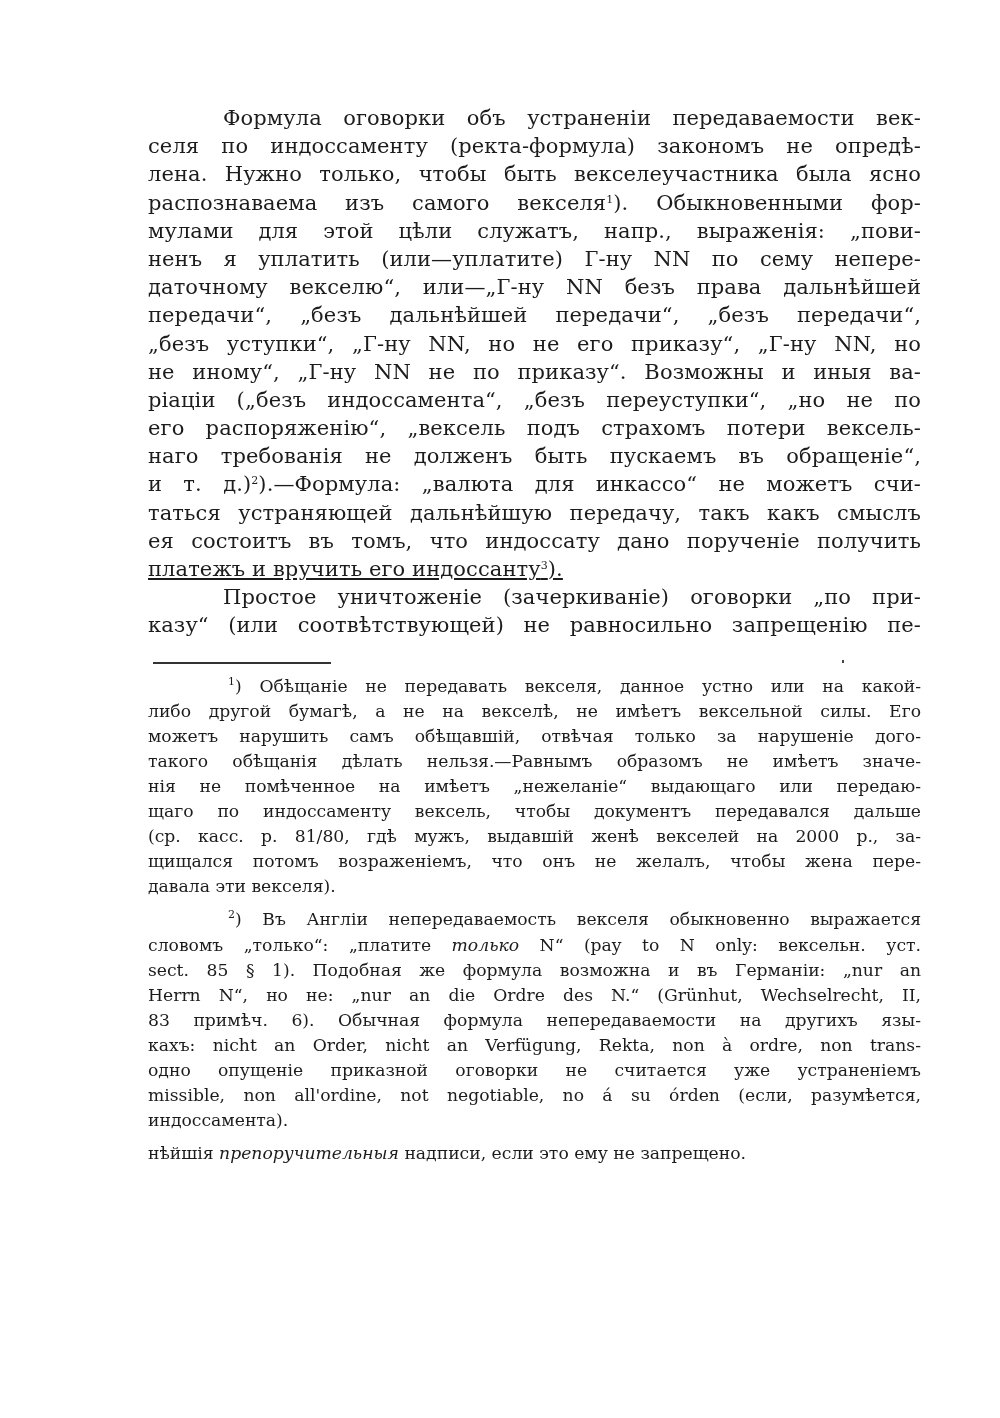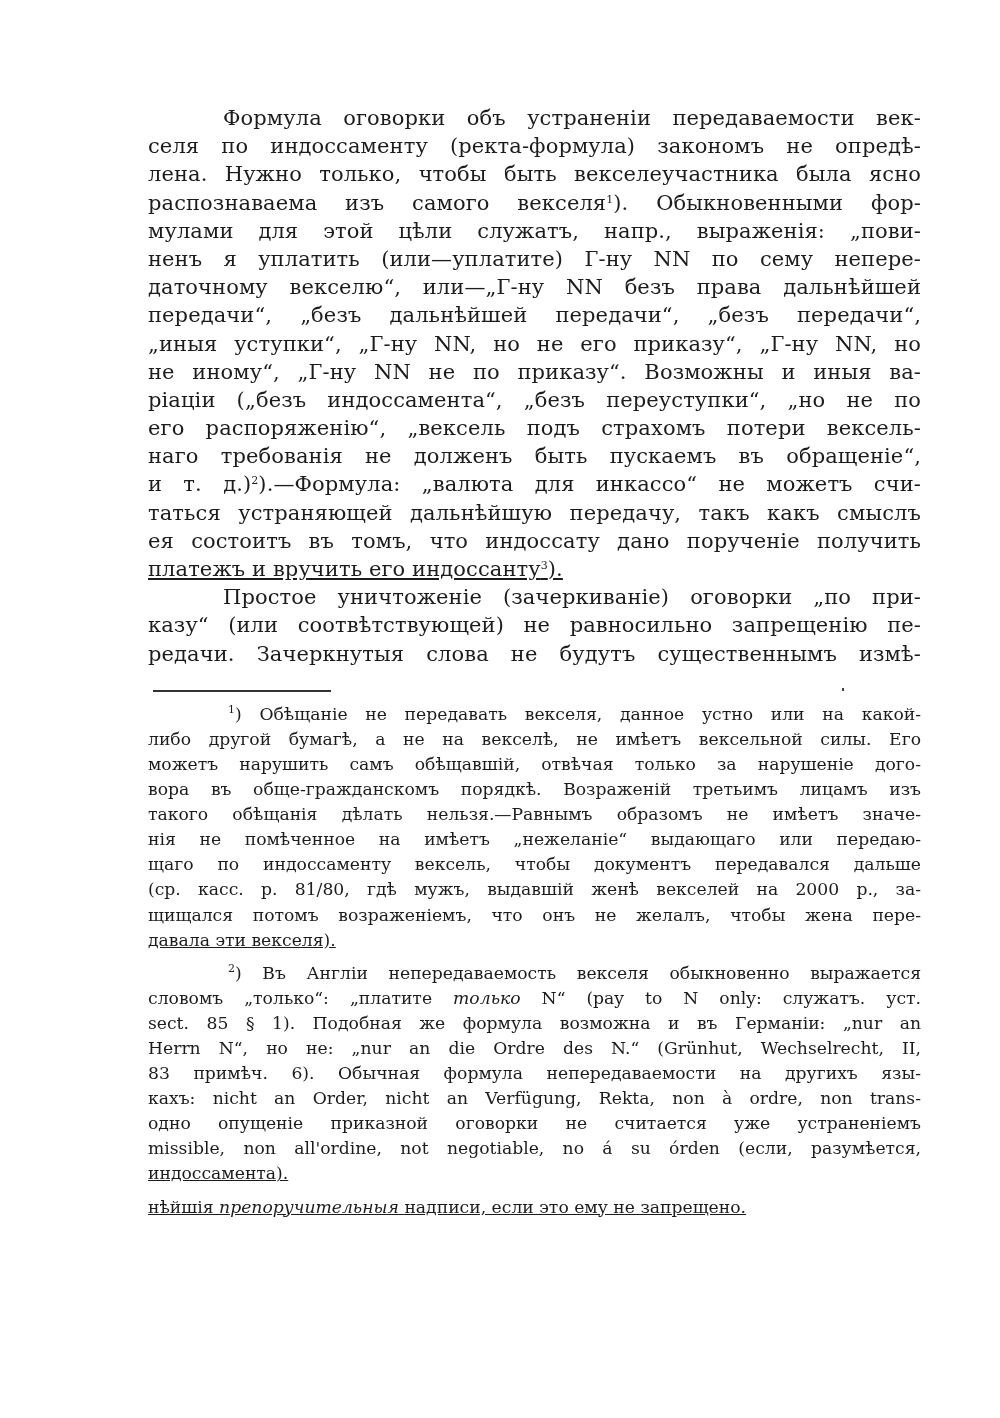--- a/index.html
+++ b/index.html
@@ -60,21 +60,20 @@
     .fn-line {
       height: 25.1px;
       line-height: 25.1px;
       font-size: 17.2px;
       white-space: nowrap;
       text-align: justify;
       text-align-last: justify;
     }
     .fn-line.last {
       text-align-last: left;
-      text-decoration: underline;
     }
     .fn-line.indent {
       padding-left: 80px;
     }
     .fn-gap {
       height: 8px;
     }
     sup {
       font-size: 11px;
       line-height: 0;
@@ -93,69 +92,67 @@
     <div class="body-line indent">Формула оговорки объ устраненіи передаваемости век-</div>
     <div class="body-line">селя по индоссаменту (ректа-формула) закономъ не опредѣ-</div>
     <div class="body-line">лена. Нужно только, чтобы быть векселеучастника была ясно</div>
     <div class="body-line">
       <span>распознаваема изъ самого векселя</span><sup>1</sup><span>). Обыкновенными фор-</span>
     </div>
     <div class="body-line">мулами для этой цѣли служатъ, напр., выраженія: „пови-</div>
     <div class="body-line">ненъ я уплатить (или—уплатите) Г-ну NN по сему непере-</div>
     <div class="body-line">даточному векселю“, или—„Г-ну NN безъ права дальнѣйшей</div>
     <div class="body-line">передачи“, „безъ дальнѣйшей передачи“, „безъ передачи“,</div>
-    <div class="body-line">„иныя уступки“, „Г-ну NN, но не его приказу“, „Г-ну NN, но</div>
+    <div class="body-line">„безъ уступки“, „Г-ну NN, но не его приказу“, „Г-ну NN, но</div>
     <div class="body-line">не иному“, „Г-ну NN не по приказу“. Возможны и иныя ва-</div>
     <div class="body-line">ріаціи („безъ индоссамента“, „безъ переуступки“, „но не по</div>
     <div class="body-line">его распоряженію“, „вексель подъ страхомъ потери вексель-</div>
     <div class="body-line">наго требованія не долженъ быть пускаемъ въ обращеніе“,</div>
     <div class="body-line">
       <span>и т. д.)</span><sup>2</sup><span>).—Формула: „валюта для инкассо“ не можетъ счи-</span>
     </div>
     <div class="body-line">таться устраняющей дальнѣйшую передачу, такъ какъ смыслъ</div>
     <div class="body-line">ея состоитъ въ томъ, что индоссату дано порученіе получить</div>
     <div class="body-line last">
       <span>платежъ и вручить его индоссанту</span><sup>3</sup><span>).</span>
     </div>
   </div>
 
   <div>
     <div class="body-line indent">Простое уничтоженіе (зачеркиваніе) оговорки „по при-</div>
     <div class="body-line">казу“ (или соотвѣтствующей) не равносильно запрещенію пе-</div>
-    <div class="body-line">редачи. Зачеркнутыя слова не будутъ существеннымъ измѣ-</div>
   </div>
 
   <div class="rule-row">
     <div class="rule"></div>
     <div class="speck"></div>
   </div>
 
   <div>
     <div class="fn-line indent">
       <sup>1</sup><span>) Обѣщаніе не передавать векселя, данное устно или на какой-</span>
     </div>
     <div class="fn-line">либо другой бумагѣ, а не на векселѣ, не имѣетъ вексельной силы. Его</div>
     <div class="fn-line">можетъ нарушить самъ обѣщавшій, отвѣчая только за нарушеніе дого-</div>
-    <div class="fn-line">вора въ обще-гражданскомъ порядкѣ. Возраженій третьимъ лицамъ изъ</div>
     <div class="fn-line">такого обѣщанія дѣлать нельзя.—Равнымъ образомъ не имѣетъ значе-</div>
     <div class="fn-line">нія не помѣченное на имѣетъ „нежеланіе“ выдающаго или передаю-</div>
     <div class="fn-line">щаго по индоссаменту вексель, чтобы документъ передавался дальше</div>
     <div class="fn-line">(ср. касс. р. 81/80, гдѣ мужъ, выдавшій женѣ векселей на 2000 р., за-</div>
     <div class="fn-line">щищался потомъ возраженіемъ, что онъ не желалъ, чтобы жена пере-</div>
     <div class="fn-line last">давала эти векселя).</div>
   </div>
 
   <div class="fn-gap"></div>
 
   <div>
     <div class="fn-line indent">
       <sup>2</sup><span>) Въ Англіи непередаваемость векселя обыкновенно выражается</span>
     </div>
     <div class="fn-line">
-      <span>словомъ „только“: „платите </span><em>только</em><span> N“ (pay to N only: служатъ. уст.</span>
+      <span>словомъ „только“: „платите </span><em>только</em><span> N“ (pay to N only: вексельн. уст.</span>
     </div>
     <div class="fn-line">sect. 85 § 1). Подобная же формула возможна и въ Германіи: „nur an</div>
     <div class="fn-line">Herrn N“, но не: „nur an die Ordre des N.“ (Grünhut, Wechselrecht, II,</div>
     <div class="fn-line">83 примѣч. 6). Обычная формула непередаваемости на другихъ язы-</div>
     <div class="fn-line">кахъ: nicht an Order, nicht an Verfügung, Rekta, non à ordre, non trans-</div>
     <div class="fn-line">одно опущеніе приказной оговорки не считается уже устраненіемъ</div>
     <div class="fn-line">missible, non all'ordine, not negotiable, no á su órden (если, разумѣется,</div>
     <div class="fn-line last">индоссамента).</div>
   </div>
 

